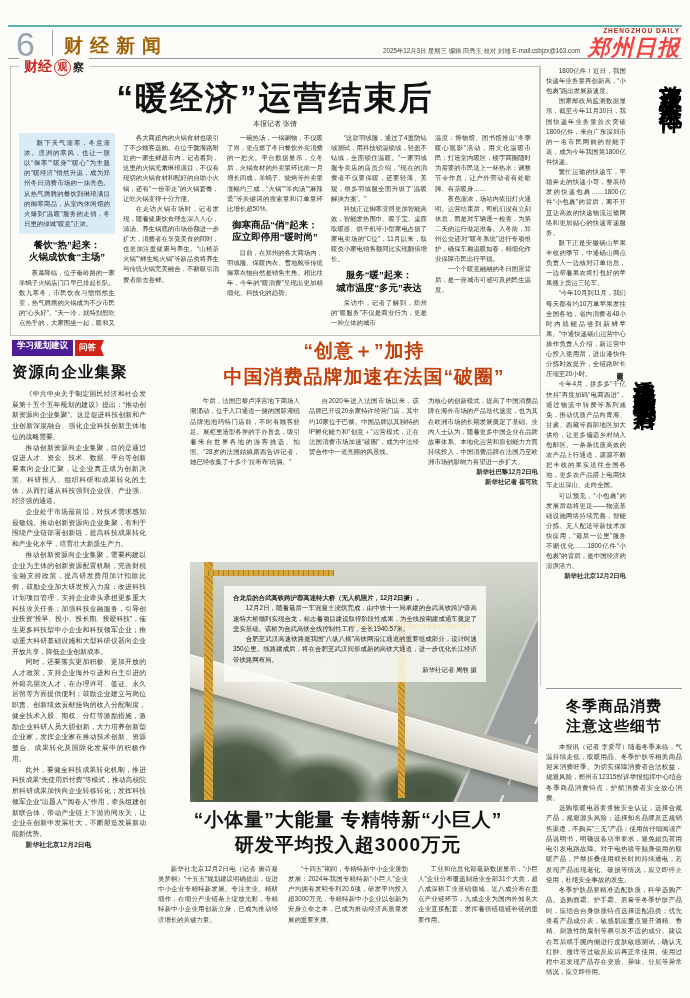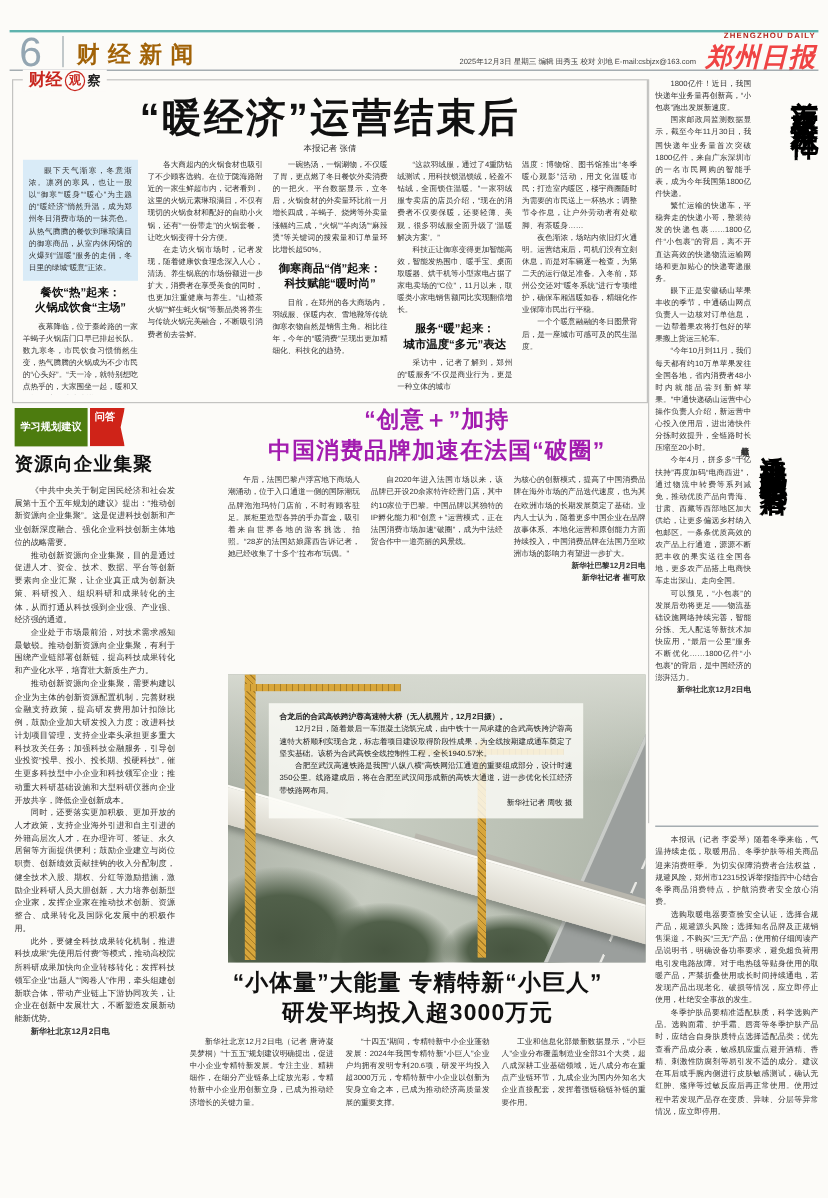--- a/index.html
+++ b/index.html
@@ -40,29 +40,29 @@
   .vline-r{left:540px;top:66px;width:1px;height:620px;background:#c6c6c4;}
   .rt{left:546px;top:66px;width:138px;height:620px;}
   .rt-body{position:absolute;left:0;top:0;width:80px;height:620px;overflow:hidden;}
   .rt-date{text-align:right;font-weight:bold;margin-top:3px;text-indent:0;}
   .rt-head1{position:absolute;left:110px;top:0;writing-mode:vertical-rl;font-size:23px;font-weight:900;color:#000;letter-spacing:3px;}
   .rt-head2{position:absolute;left:84px;top:296px;writing-mode:vertical-rl;font-size:23px;font-weight:900;color:#000;letter-spacing:2px;}
   .rt-by{position:absolute;left:68px;top:300px;writing-mode:vertical-rl;font-size:6.5px;color:#333;background:#fcfbf8;padding:1px;}
   
   .xuexi{left:12px;top:340px;width:134px;height:650px;overflow:hidden;}
   .xbadge{display:flex;gap:2px;margin-bottom:6px;}
-  .xbadge .b1{background:#4d7c0f;color:#fff;font-size:8.5px;font-weight:bold;padding:10px 5px;}
+  .xbadge .b1{background:#4c1d95;color:#fff;font-size:8.5px;font-weight:bold;padding:0 5px;}
   .xbadge .b2{background:#cf2318;color:#fff;font-size:8.5px;font-weight:bold;padding:2px 4px;
               clip-path:polygon(0 0,100% 0,88% 50%,100% 100%,0 100%);padding-right:8px;}
   .xhead{font-size:15.5px;font-weight:bold;line-height:1.35;color:#111;letter-spacing:1px;margin-bottom:6px;}
   .xuexi .t{font-size:6.8px;}
   .xdate{font-weight:bold;text-indent:2em;margin-top:2px;}
   
   .fr{left:190px;top:338px;width:348px;height:222px;overflow:hidden;}
-  .frhead{text-align:center;font-size:19px;font-weight:bold;line-height:1.35;color:#a21caf;letter-spacing:1px;}
+  .frhead{text-align:center;font-size:19px;font-weight:bold;line-height:1.35;color:#c2410c;letter-spacing:1px;}
   .frcols{display:flex;gap:9px;margin-top:7px;height:158px;overflow:hidden;}
   .frcol{flex:1;overflow:hidden;}
   .frdate{text-align:right;font-weight:bold;text-indent:0;}
   
   .photo{left:190px;top:562px;width:348px;height:240px;overflow:hidden;
          background:linear-gradient(105deg,#a9afa4 0%,#c6cbc0 40%,#bcc2b6 65%,#aab1a5 100%);}
   .haze{position:absolute;left:0;top:0;right:0;height:90px;background:linear-gradient(#d6d9d0,rgba(214,217,208,0));}
   .tree{position:absolute;border-radius:50%;background:radial-gradient(closest-side,#475540,#51604a 60%,rgba(81,96,74,0));}
   .bridge{position:absolute;left:-40px;top:150px;width:480px;height:30px;transform:rotate(16deg);
           background:linear-gradient(#f2f1ea,#d9d6cc);border-top:2px solid #fbfaf5;box-shadow:0 4px 5px rgba(40,45,40,.35);}
@@ -128,21 +128,21 @@
 
     </div>
     <div class="gcol">
       <p>各大商超内的火锅食材也吸引了不少顾客选购。在位于陇海路附近的一家生鲜超市内，记者看到，这里的火锅元素琳琅满目，不仅有现切的火锅食材和配好的自助小火锅，还有“一份带走”的火锅套餐，让吃火锅变得十分方便。</p>
       <p>在走访火锅市场时，记者发现，随着健康饮食理念深入人心，清汤、养生锅底的市场份额进一步扩大，消费者在享受美食的同时，也更加注重健康与养生。“山楂茶火锅”“鲜生蚝火锅”等新品类将养生与传统火锅完美融合，不断吸引消费者前去尝鲜。</p>
     </div>
     <div class="gcol">
       <p>一碗热汤，一锅涮物，不仅暖了胃，更点燃了冬日餐饮外卖消费的一把火。平台数据显示，立冬后，火锅食材的外卖量环比前一月增长四成，羊蝎子、烧烤等外卖量涨幅约三成，“火锅”“羊肉汤”“麻辣烫”等关键词的搜索量和订单量环比增长超50%。</p>
       <div class="sub">
         <div>御寒商品“俏”起来：</div>
-          <div>科技赋能“暖时尚”</div>
+          <div>应立即停用“暖时尚”</div>
       </div>
       <p>目前，在郑州的各大商场内，羽绒服、保暖内衣、雪地靴等传统御寒衣物自然是销售主角。相比往年，今年的“暖消费”呈现出更加精细化、科技化的趋势。</p>
     </div>
     <div class="gcol">
       <p>“这款羽绒服，通过了4重防钻绒测试，用科技锁温锁绒，轻盈不钻绒，全面锁住温暖。”一家羽绒服专卖店的店员介绍，“现在的消费者不仅要保暖，还要轻薄、美观，很多羽绒服全面升级了‘温暖解决方案’。”</p>
       <p>科技正让御寒变得更加智能高效，智能发热围巾、暖手宝、桌面取暖器、烘干机等小型家电占据了家电卖场的“C位”，11月以来，取暖类小家电销售额同比实现翻倍增长。</p>
       <div class="sub">
         <div>服务“暖”起来：</div>
           <div>城市温度“多元”表达</div>
       </div>
@@ -245,18 +245,22 @@
   <div class="jr-col">
     <p>“十四五”期间，专精特新中小企业蓬勃发展：2024年我国专精特新“小巨人”企业户均拥有发明专利20.6项，研发平均投入超3000万元，专精特新中小企业以创新为安身立命之本，已成为推动经济高质量发展的重要支撑。</p>
   </div>
   <div class="jr-col">
     <p>工业和信息化部最新数据显示，“小巨人”企业分布覆盖制造业全部31个大类，超八成深耕工业基础领域，近八成分布在重点产业链环节，九成企业为国内外知名大企业直接配套，发挥着强链稳链补链的重要作用。</p>
   </div>
 </div>
 
 <div class="abs hline-d"></div>
 <div class="abs dj">
+  <div class="djhead">
+    <div>冬季商品消费</div>
+      <div>注意这些细节</div>
+  </div>
   <div class="t">
     <p>本报讯（记者 李爱琴）随着冬季来临，气温持续走低，取暖用品、冬季护肤等相关商品迎来消费旺季。为切实保障消费者合法权益，规避风险，郑州市12315投诉举报指挥中心结合冬季商品消费特点，护航消费者安全放心消费。</p>
     <p>选购取暖电器要查验安全认证，选择合规产品，规避源头风险；选择知名品牌及正规销售渠道，不购买“三无”产品；使用前仔细阅读产品说明书，明确设备功率要求，避免超负荷用电引发电路故障。对于电热毯等贴身使用的取暖产品，严禁折叠使用或长时间持续通电，若发现产品出现老化、破损等情况，应立即停止使用，杜绝安全事故的发生。</p>
     <p>冬季护肤品要精准适配肤质，科学选购产品。选购面霜、护手霜、唇膏等冬季护肤产品时，应结合自身肤质特点选择适配品类；优先查看产品成分表，敏感肌应重点避开酒精、香精、刺激性防腐剂等易引发不适的成分。建议在耳后或手腕内侧进行皮肤敏感测试，确认无红肿、瘙痒等过敏反应后再正常使用。使用过程中若发现产品存在变质、异味、分层等异常情况，应立即停用。</p>
   </div>
 </div>
 
 </body></html>

